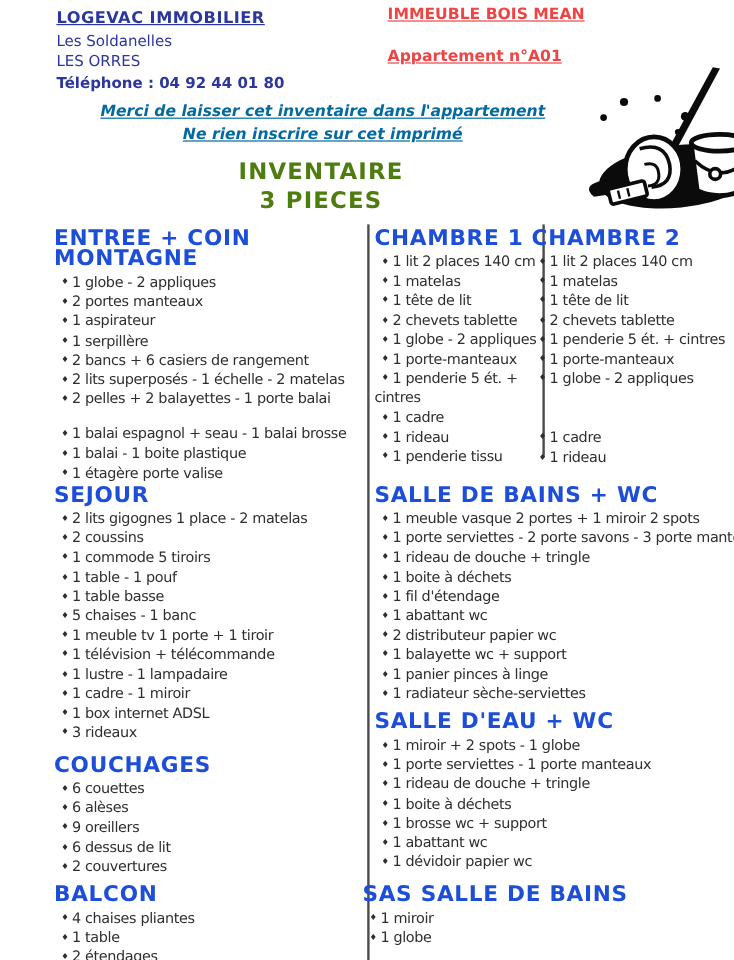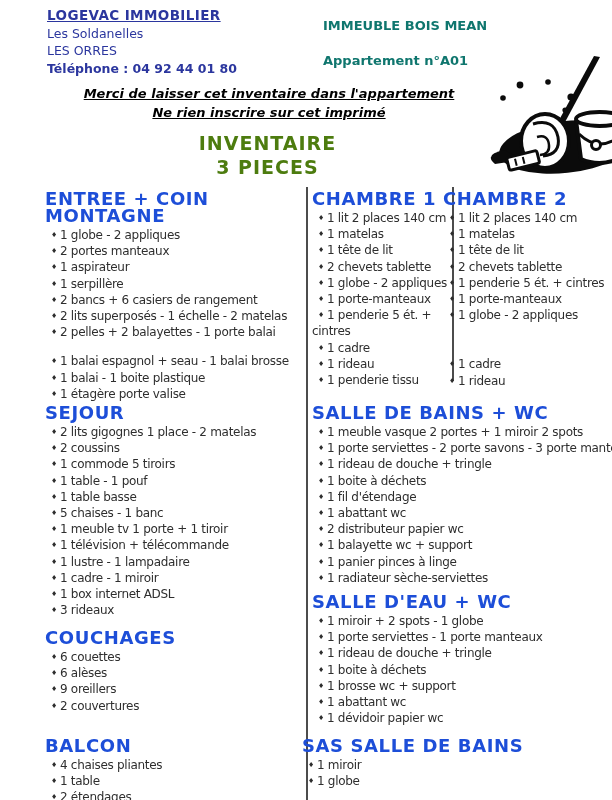--- a/index.html
+++ b/index.html
@@ -3,26 +3,26 @@
 <meta charset="utf-8">
 <style>
   html,body { margin:0; padding:0; }
   body { width:612px; height:800px; background:#ffffff; font-family:"DejaVu Sans", sans-serif; }
   .page { position:relative; width:612px; height:800px; overflow:hidden; background:#ffffff;margin-left:35px; }
 
   
   .hdr-left { position:absolute; left:12px; top:7px; color:#2b369e; font-size:12.5px; line-height:17.5px; }
   .agency { font-weight:bold; font-size:13.5px; text-decoration:underline; letter-spacing:0.4px; }
   .phone { font-weight:bold; }
-  .hdr-right { position:absolute; left:288px; top:17px; color:#0f766e; font-size:13px; line-height:17.5px; font-weight:bold; }
+  .hdr-right { position:absolute; left:288px; top:4px; color:#ef4444; font-size:13px; line-height:17.5px; font-weight:bold;text-decoration:underline; }
   .hdr-right .apt { margin-top:17px; }
 
   
   .notice { position:absolute; left:0; top:84px; width:468px; text-align:center;
-            color:#000000; font-size:13px; font-weight:bold; font-style:italic; line-height:19px; }
+            color:#0369a1; font-size:13px; font-weight:bold; font-style:italic; line-height:19px; }
   .notice div { text-decoration:underline; }
 
   
   .doc-title { position:absolute; left:0; top:131px; width:465px; text-align:center;
                color:#4d7c0f; font-weight:bold; font-size:19px; line-height:24px; letter-spacing:1px; }
 
   
   .clipart { position:absolute; left:440px; top:54px; }
 
   
@@ -132,20 +132,21 @@
     <div class="item">1 cadre - 1 miroir</div>
     <div class="item">1 box internet ADSL</div>
     <div class="item">3 rideaux</div>
   </div>
 
   <div class="sec sec-couchages">
     <h3>COUCHAGES</h3>
     <div class="item">6 couettes</div>
     <div class="item">6 alèses</div>
     <div class="item">9 oreillers</div>
+    <div class="item">6 dessus de lit</div>
     <div class="item">2 couvertures</div>
   </div>
 
   <div class="sec sec-balcon">
     <h3>BALCON</h3>
     <div class="item">4 chaises pliantes</div>
     <div class="item">1 table</div>
     <div class="item">2 étendages</div>
   </div>
 

